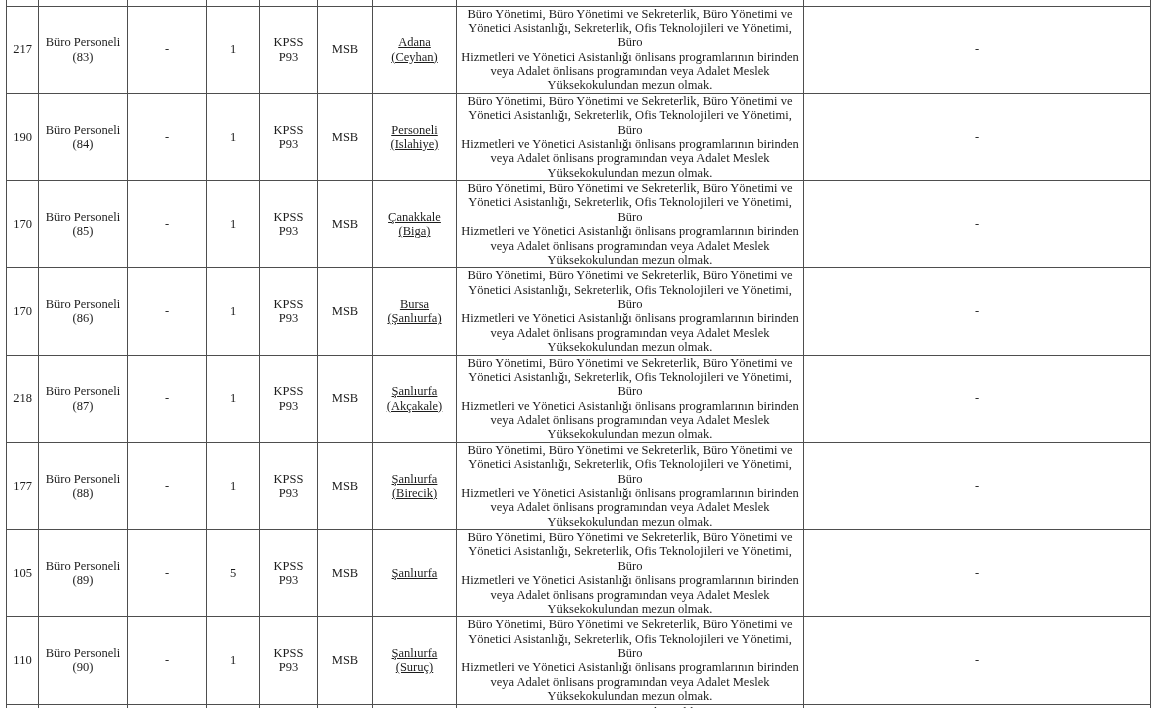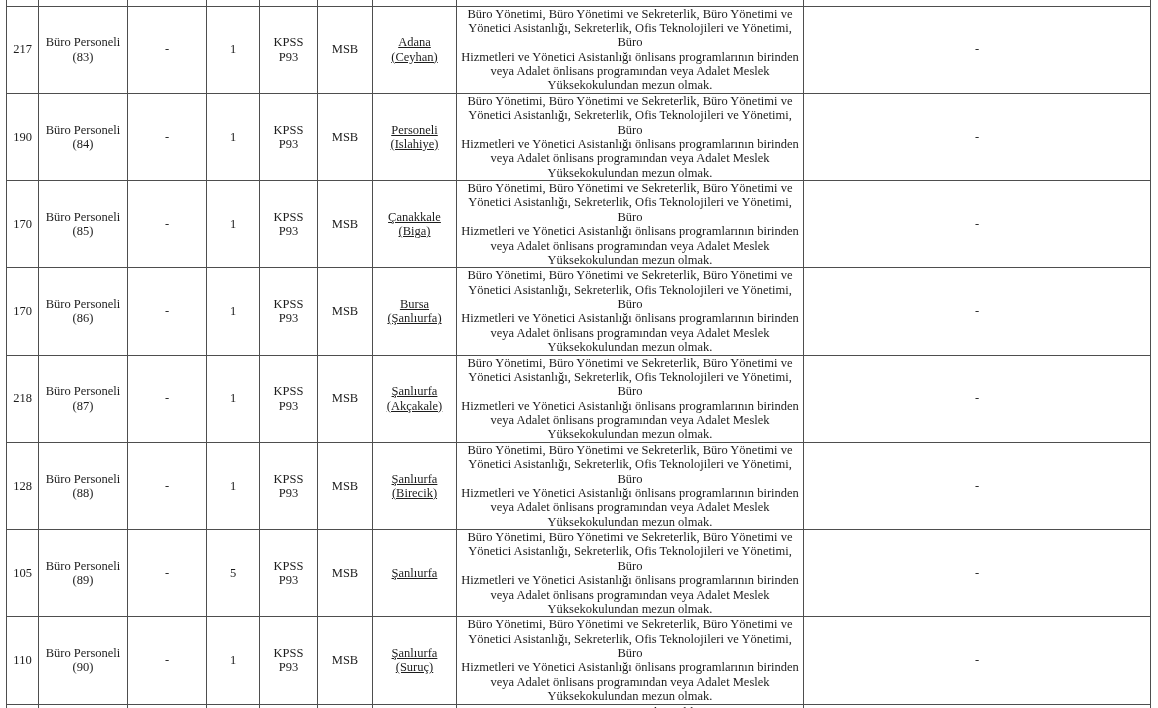--- a/index.html
+++ b/index.html
@@ -174,21 +174,21 @@
 (Akçakale)</td>
         <td class="c-qual">Büro Yönetimi, Büro Yönetimi ve Sekreterlik, Büro Yönetimi ve
 Yönetici Asistanlığı, Sekreterlik, Ofis Teknolojileri ve Yönetimi, Büro
 Hizmetleri ve Yönetici Asistanlığı önlisans programlarının birinden
 veya Adalet önlisans programından veya Adalet Meslek
 Yüksekokulundan mezun olmak.</td>
         <td class="c-notes">-</td>
       </tr>
 
       <tr class="data">
-        <td class="c-no">128</td>
+        <td class="c-no">177</td>
         <td class="c-title">Büro Personeli
 (88)</td>
         <td class="c-dash">-</td>
         <td class="c-count">1</td>
         <td class="c-exam">KPSS
 P93</td>
         <td class="c-inst">MSB</td>
         <td class="c-loc">Şanlıurfa
 (Birecik)</td>
         <td class="c-qual">Büro Yönetimi, Büro Yönetimi ve Sekreterlik, Büro Yönetimi ve

